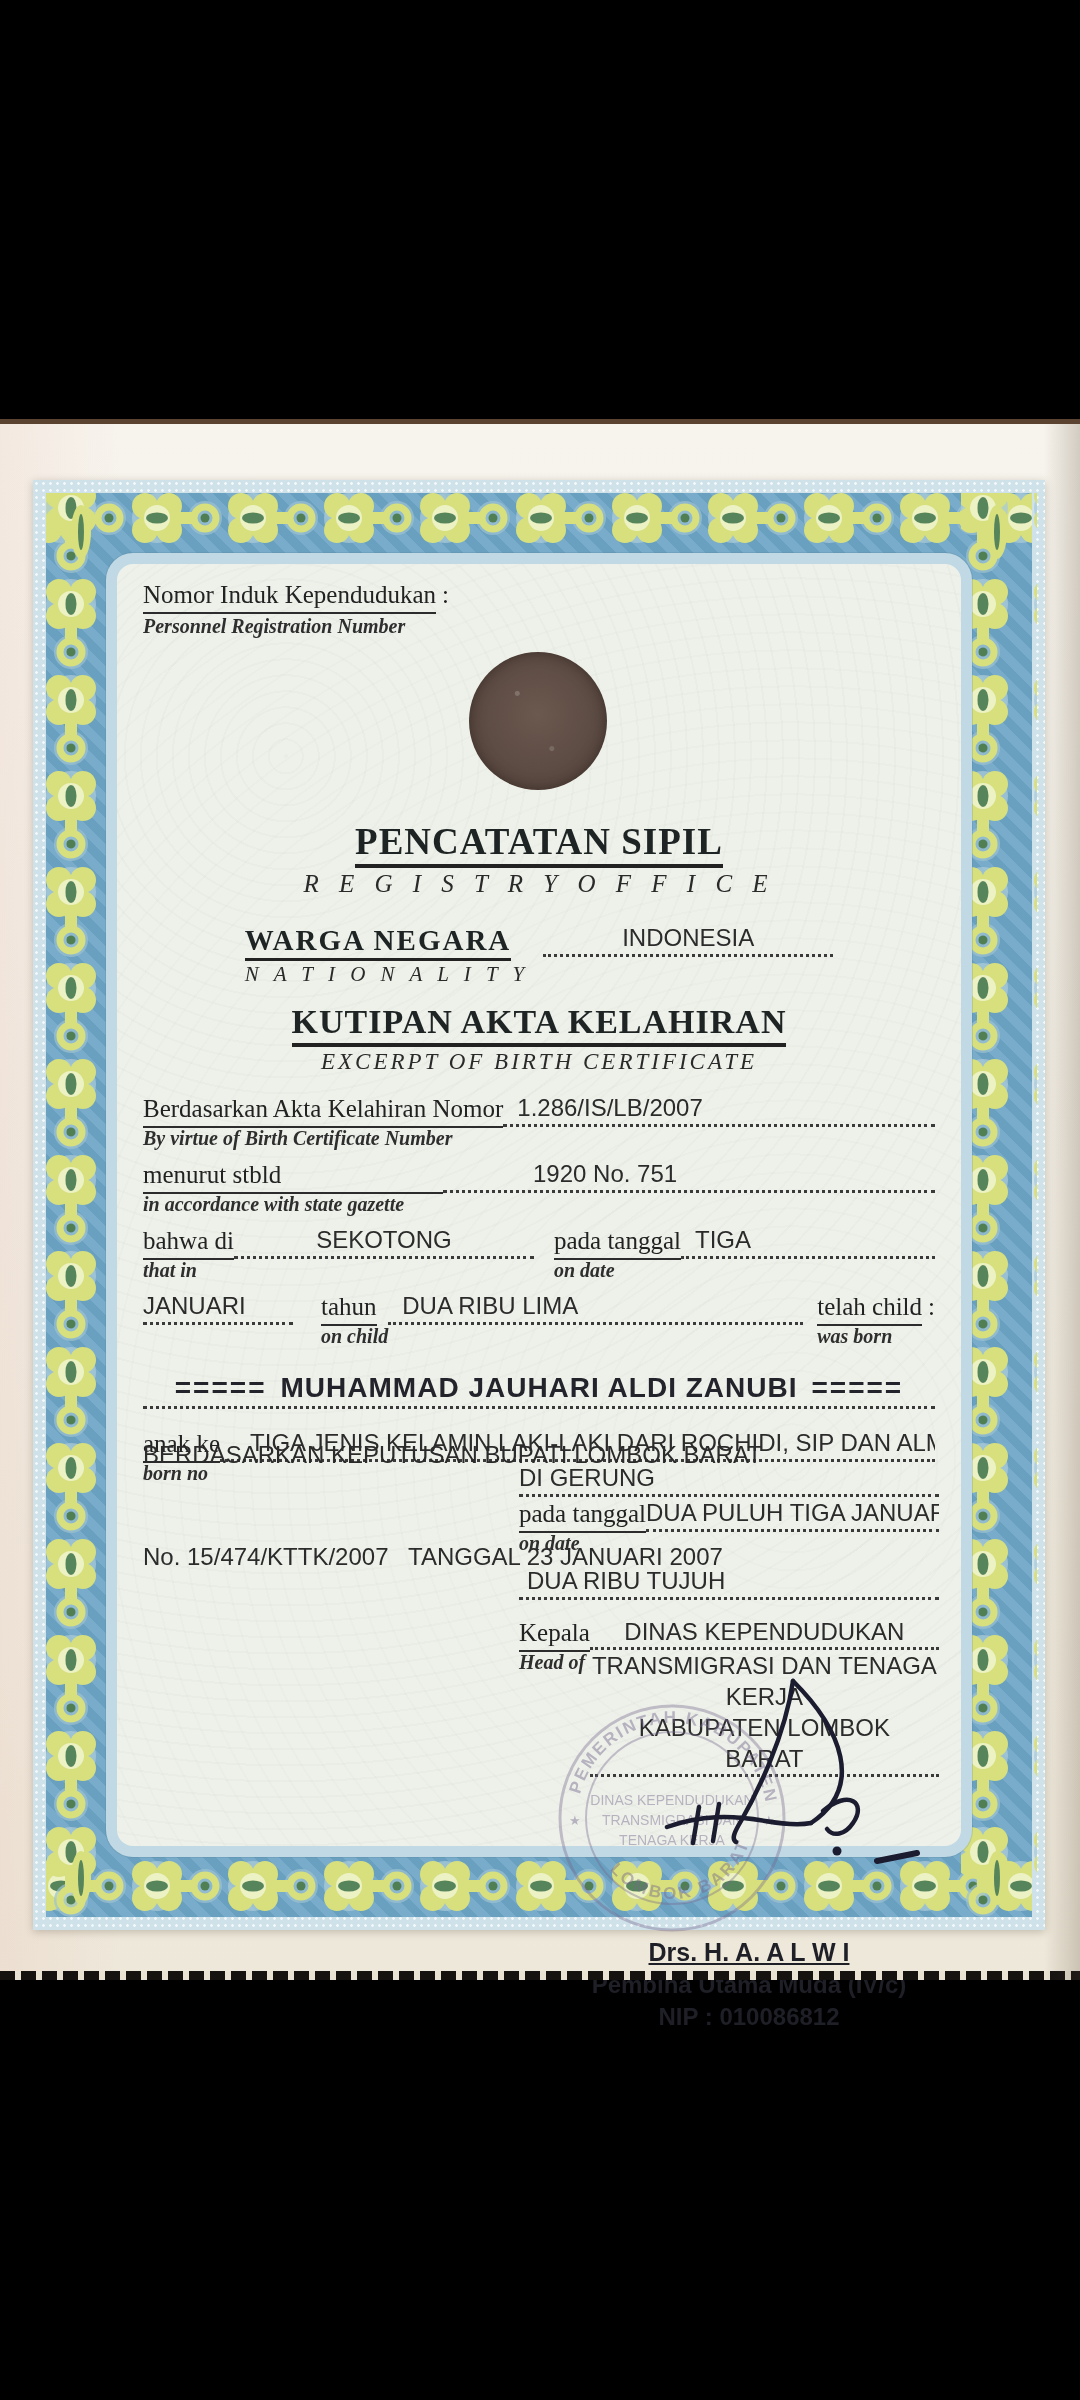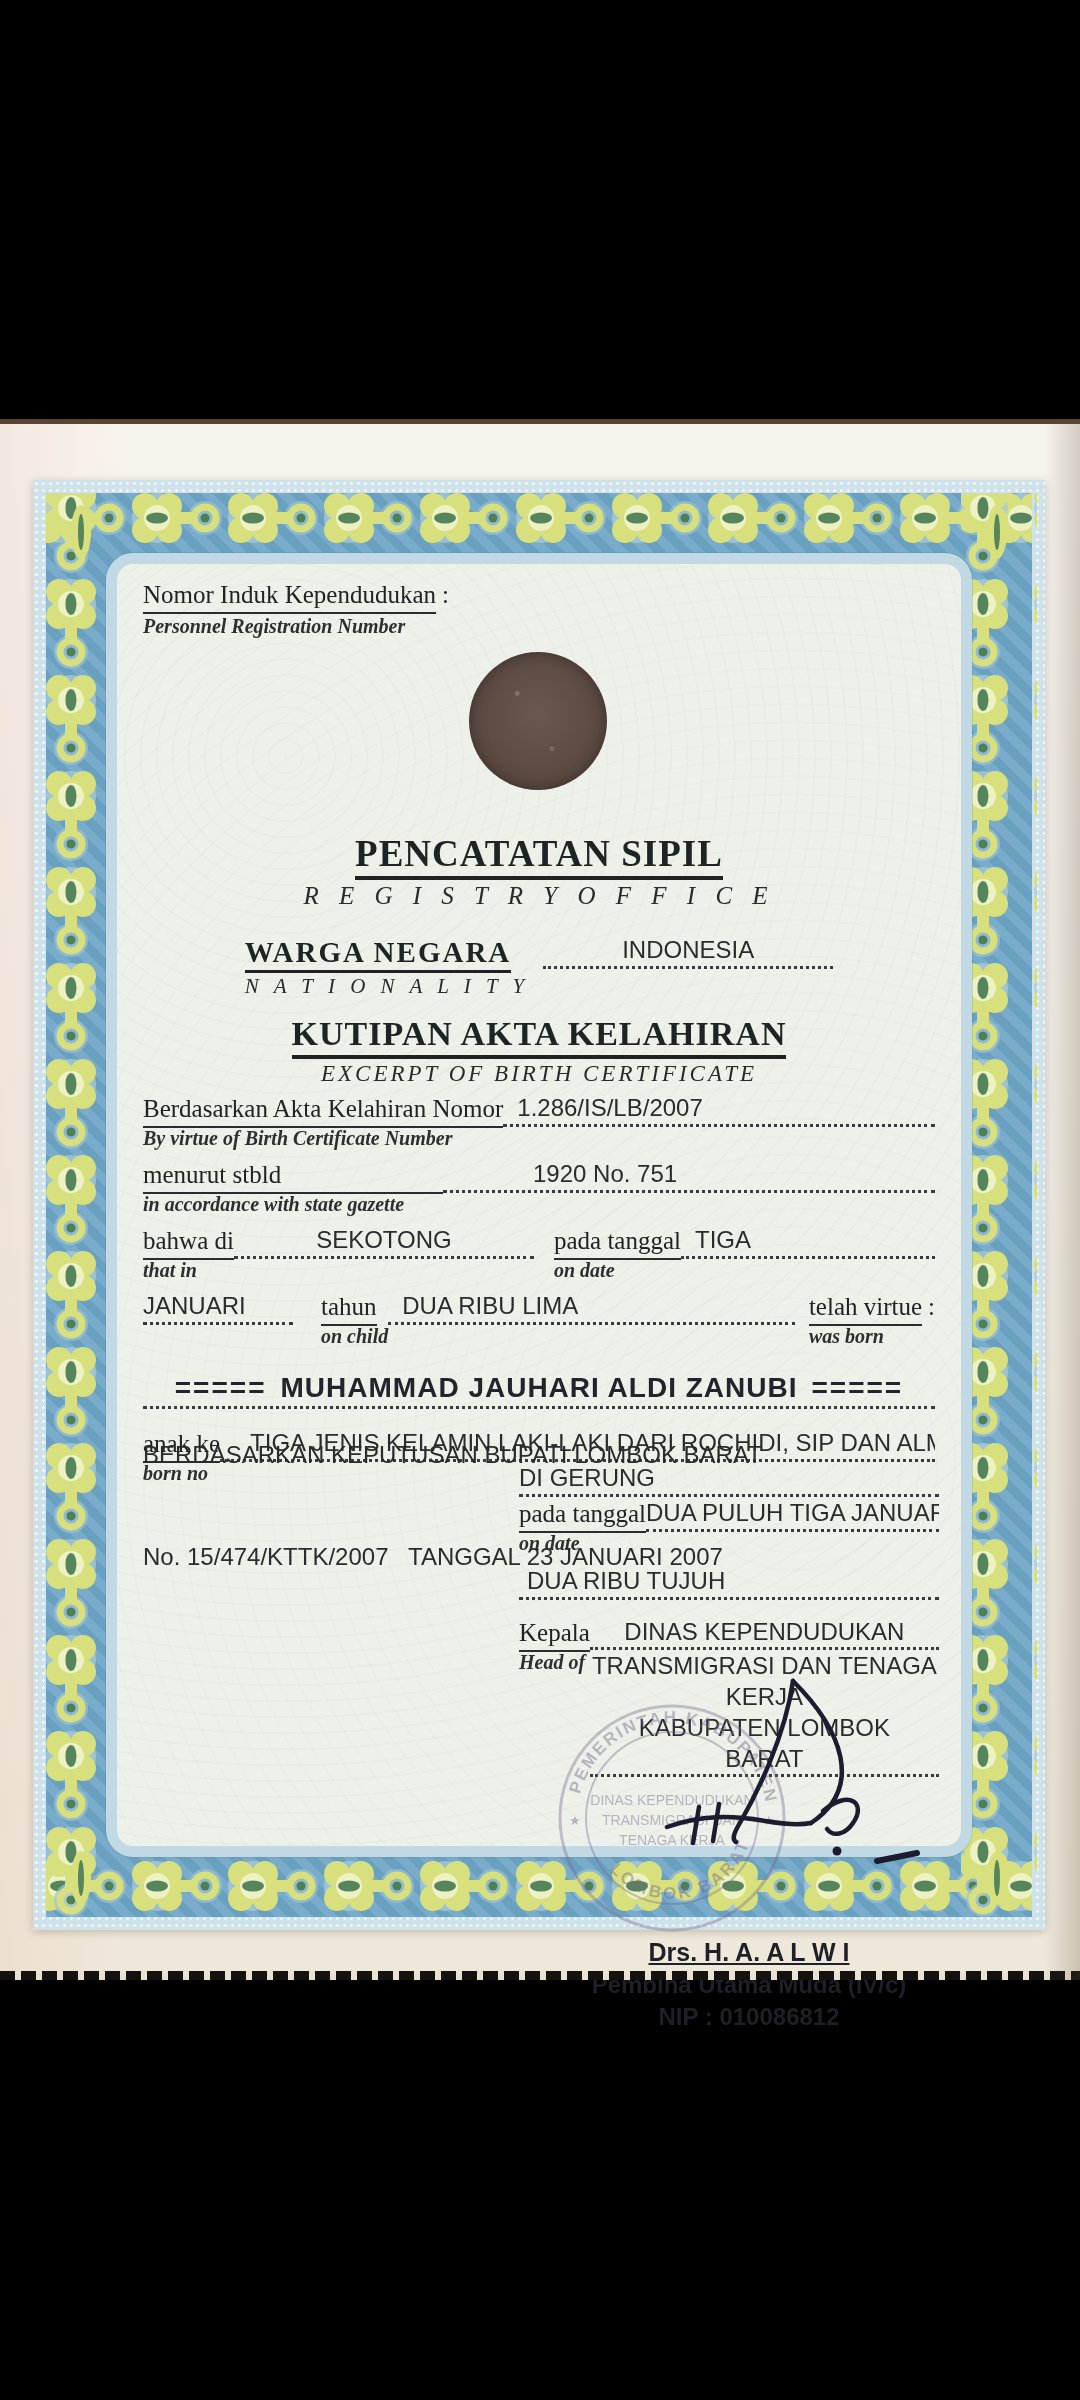--- a/index.html
+++ b/index.html
@@ -64,21 +64,21 @@
   
   .nik{position:absolute;left:26px;top:14px;}
   .inkblot{
     position:absolute;left:352px;top:88px;width:138px;height:138px;border-radius:50%;
     background:
       radial-gradient(circle at 35% 30%,rgba(255,255,255,.18) 0 2px,transparent 3px),
       radial-gradient(circle at 60% 70%,rgba(255,255,255,.14) 0 2px,transparent 3px),
       radial-gradient(circle at 50% 45%,#6b584f 0%,#5d4c44 55%,#52423b 100%);
     box-shadow:inset 0 0 14px rgba(30,20,15,.5);
   }
-  .titleblock{position:absolute;left:0;right:0;top:268px;text-align:center;}
+  .titleblock{position:absolute;left:0;right:0;top:256px;text-align:center;}
   .t1{font-size:37px;font-weight:bold;letter-spacing:1px;display:inline-block;
       border-bottom:4px solid #222;line-height:44px;color:#1e2424;}
   .t1en{font-size:25px;font-style:italic;letter-spacing:7px;line-height:32px;color:#2a2a2a;}
   .wargarow{display:flex;justify-content:center;align-items:flex-start;margin-top:22px;}
   .t2{font-size:29px;font-weight:bold;letter-spacing:2px;border-bottom:3px solid #222;line-height:36px;color:#1e2424;}
   .t2en{font-size:21px;font-style:italic;letter-spacing:5px;line-height:26px;color:#2a2a2a;}
   .natval{width:290px;margin-left:14px;text-align:center;}
   .t3{font-size:34px;font-weight:bold;letter-spacing:1px;display:inline-block;
       border-bottom:4px solid #222;line-height:42px;margin-top:14px;color:#1e2424;}
   .t3en{font-size:23px;font-style:italic;letter-spacing:3px;line-height:30px;color:#2a2a2a;}
@@ -236,21 +236,21 @@
         </div>
 
         <div class="frow">
           <div class="fval" style="width:150px;">JANUARI</div>
           <div class="fcell" style="margin-left:28px;">
             <span class="lbl">tahun</span>
             <span class="en r-sub">on child</span>
           </div>
           <div class="fval grow pad14">DUA RIBU LIMA</div>
           <div class="fcell" style="margin-left:14px;">
-            <span class="lbl">telah virtue</span>
+            <span class="lbl">telah child</span>
             <span class="en r-sub">was born</span>
           </div>
           <span class="colon">:</span>
         </div>
 
         <div class="namerow">
           <span class="eq">=====</span><span>MUHAMMAD JAUHARI ALDI ZANUBI</span><span class="eq">=====</span>
         </div>
 
         <div class="frow anak">

